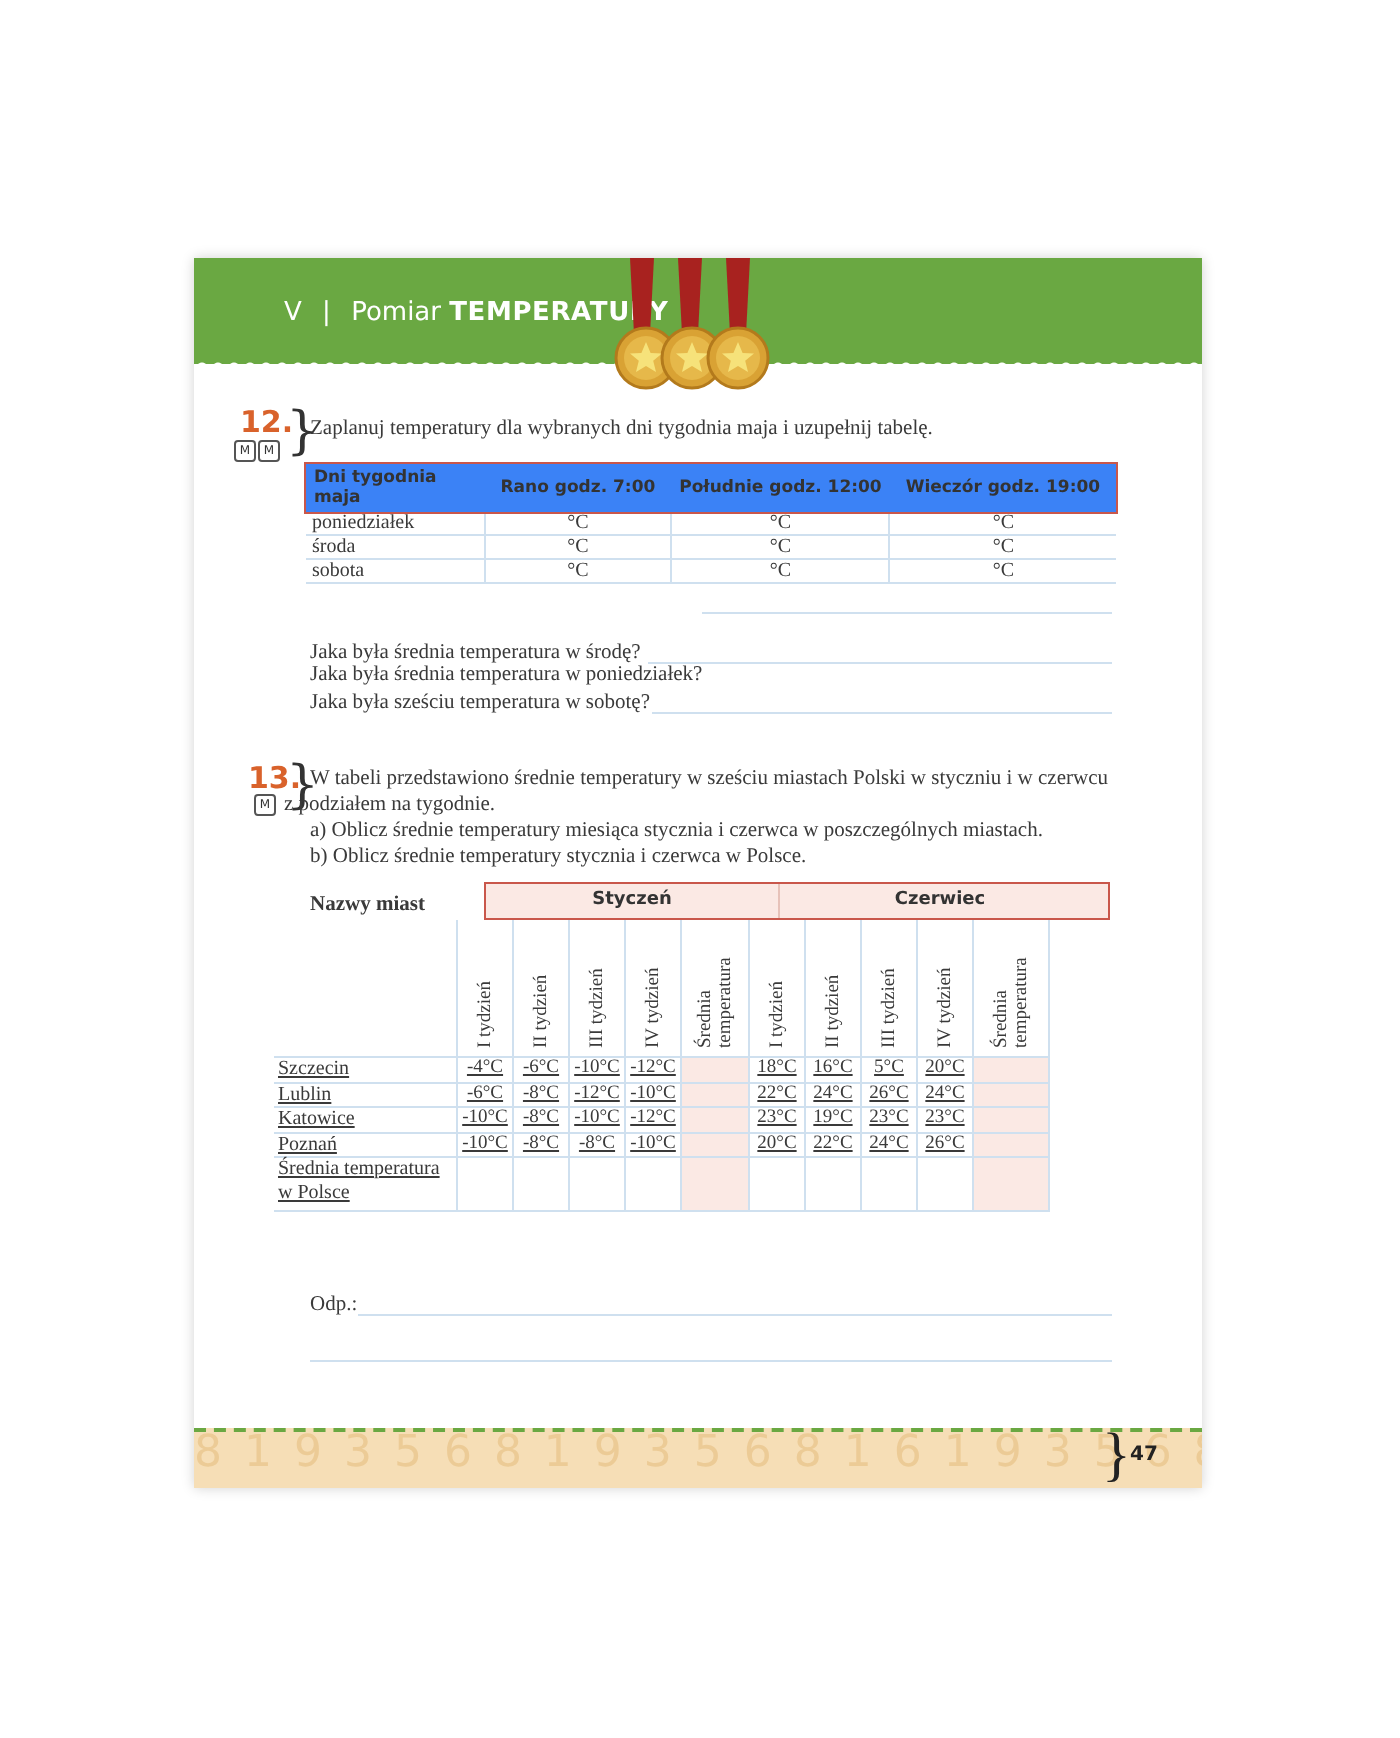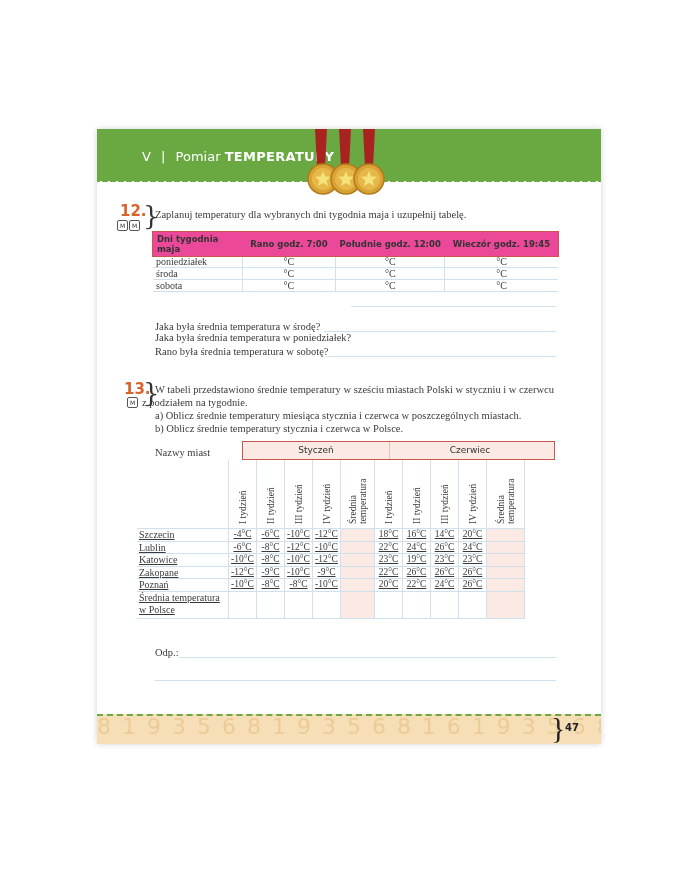--- a/index.html
+++ b/index.html
@@ -17,42 +17,42 @@
   .medals { position:absolute; left:210px; top:0; width:80px; height:68px; }
 
   .task-num { position:absolute; font-family:"DejaVu Sans", sans-serif; font-weight:bold; color:#d9622b; font-size:15px; }
   .task-badges { position:absolute; display:flex; gap:1px; }
   .badge { width:9px; height:9px; border:1px solid #555; border-radius:2px; font-size:6px; line-height:9px; text-align:center; font-family:"DejaVu Sans", sans-serif; color:#333; }
   .brace { position:absolute; font-size:26px; color:#333; font-family:"DejaVu Serif", serif; line-height:1; }
   .text { position:absolute; font-size:10.5px; color:#3a3a3a; line-height:13.5px; }
 
   table { border-collapse:collapse; position:absolute; }
   .t1 { left:56px; top:103px; width:405px; font-size:10px; }
-  .t1 th { font-family:"DejaVu Sans", sans-serif; font-size:8.5px; font-weight:bold; color:#333; background:#ec4899;
+  .t1 th { font-family:"DejaVu Sans", sans-serif; font-size:8.5px; font-weight:bold; color:#333; background:#3b82f6;
            padding:2px 4px; text-align:center; height:12px; }
   .t1 thead tr { outline:1.5px solid #c9574b; }
   .t1 th:first-child { text-align:left; }
   .t1 td { border-bottom:1px solid #cfe0ef; border-right:1px solid #cfe0ef; padding:0 3px; height:11px; line-height:11px; }
   .t1 td:last-child { border-right:none; }
   .t1 td.u { text-align:center; }
 
   .line { position:absolute; height:0; border-bottom:1px solid #cfe0ef; }
 
   .t2 { left:40px; top:311px; font-size:10px;text-decoration:underline; }
   .t2 td, .t2 th { padding:0; }
   .t2 .city { width:89px; text-align:left; padding-left:2px; height:11.5px; line-height:11.5px; border-bottom:1px solid #cfe0ef; }
   .t2 .v { width:27px; text-align:center; border-right:1px solid #cfe0ef; border-bottom:1px solid #cfe0ef; height:11.5px; line-height:11.5px; font-size:9.5px; }
   .t2 .avg { width:33px; background:#fbe9e4; border-right:1px solid #cfe0ef; border-bottom:1px solid #cfe0ef; }
   .t2 .rot { height:68px; border-right:1px solid #cfe0ef; border-bottom:1px solid #cfe0ef; position:relative; }
   .t2 .rot span { position:absolute; left:50%; bottom:4px; transform-origin:left bottom; transform:rotate(-90deg) translate(0, 50%);
                   white-space:nowrap; font-size:9.5px; line-height:10px; display:block; }
   .t2 .rot.avgh span { white-space:normal; width:60px; text-align:left; }
   .t2 .rot.avgh { background:#fff; }
   .monthbox { position:absolute; border:1.5px solid #c9574b; background:#fbe9e4; }
-  .monthlabel { position:absolute; font-family:"DejaVu Sans", sans-serif; font-weight:normal; font-size:9px; color:#333; text-align:center; }
+  .monthlabel { position:absolute; font-family:"DejaVu Sans", sans-serif; font-weight:bold; font-size:9px; color:#333; text-align:center; }
 
   .footer { position:absolute; left:0; top:585px; width:504px; height:30px; background:#f6deb6; overflow:hidden; }
   .footer-dash { position:absolute; left:0; top:585px; width:504px; border-top:2px dashed #6aa842; }
   .footer-digits { position:absolute; left:0; top:0; font-family:"DejaVu Sans", sans-serif; font-size:22px; color:#eccb96; letter-spacing:2px; white-space:nowrap; }
   .page-brace { position:absolute; left:454px; top:584px; font-size:30px; color:#222; line-height:1; }
   .page-num { position:absolute; left:468px; top:593px; font-family:"DejaVu Sans", sans-serif; font-weight:bold; font-size:10px; color:#222; }
 </style>
 </head>
 <body>
 
@@ -94,21 +94,21 @@
   </div>
   <div class="brace" style="left:46px; top:74px;">}</div>
   <div class="text" style="left:58px; top:79px;">Zaplanuj temperatury dla wybranych dni tygodnia maja i uzupełnij tabelę.</div>
 
   <table class="t1">
     <thead>
       <tr>
         <th style="width:86px">Dni tygodnia maja</th>
         <th style="width:94px">Rano godz. 7:00</th>
         <th style="width:110px">Południe godz. 12:00</th>
-        <th style="width:115px">Wieczór godz. 19:45</th>
+        <th style="width:115px">Wieczór godz. 19:00</th>
       </tr>
     </thead>
     <tbody>
       <tr>
         <td>poniedziałek</td>
         <td class="u">°C</td>
         <td class="u">°C</td>
         <td class="u">°C</td>
       </tr>
       <tr>
@@ -123,34 +123,34 @@
         <td class="u">°C</td>
         <td class="u">°C</td>
       </tr>
     </tbody>
   </table>
 
   <div class="text" style="left:58px; top:166px;margin-top:36px;">Jaka była średnia temperatura w poniedziałek?</div>
   <div class="line" style="left:254px; top:177px; width:205px;"></div>
   <div class="text" style="left:58px; top:191px;">Jaka była średnia temperatura w środę?</div>
   <div class="line" style="left:227px; top:202px; width:232px;"></div>
-  <div class="text" style="left:58px; top:216px;">Rano była średnia temperatura w sobotę?</div>
+  <div class="text" style="left:58px; top:216px;">Jaka była sześciu temperatura w sobotę?</div>
   <div class="line" style="left:229px; top:227px; width:230px;"></div>
 
   <div class="task-num" style="left:27px; top:251px;">13.</div>
   <div class="task-badges" style="left:30px; top:268px;">
     <div class="badge">M</div>
   </div>
   <div class="brace" style="left:46px; top:251px;">}</div>
   <div class="text" style="left:58px; top:254px;">W tabeli przedstawiono średnie temperatury w sześciu miastach Polski w styczniu i w czerwcu</div>
   <div class="text" style="left:45px; top:267px;">z podziałem na tygodnie.</div>
   <div class="text" style="left:58px; top:293px;">b) Oblicz średnie temperatury stycznia i czerwca w Polsce.</div>
   <div class="text" style="left:58px; top:280px;">a) Oblicz średnie temperatury miesiąca stycznia i czerwca w poszczególnych miastach.</div>
 
-  <div class="text" style="left:58px; top:317px; font-weight:normal;">Nazwy miast</div>
+  <div class="text" style="left:58px; top:317px; font-weight:bold;">Nazwy miast</div>
   <div class="monthbox" style="left:145px; top:312px; width:311px; height:17px;"></div>
   <div class="monthlabel" style="left:145px; top:316px; width:148px;">Styczeń</div>
   <div class="monthlabel" style="left:293px; top:316px; width:160px;">Czerwiec</div>
   <div style="position:absolute; left:292px; top:313px; height:17px; border-left:1px solid #e7c2b9;"></div>
 
   <table class="t2" style="top:331px;">
     <tbody>
         <tr>
       <td class="city" style="border-bottom:1px solid #cfe0ef; height:68px;"></td>
       <td class="rot" style="width:27px; border-left:1px solid #cfe0ef;">
@@ -187,21 +187,21 @@
 
     <tr>
       <td class="city">Szczecin</td>
       <td class="v" style="border-left:1px solid #cfe0ef;">-4°C</td>
       <td class="v">-6°C</td>
       <td class="v">-10°C</td>
       <td class="v">-12°C</td>
       <td class="avg"></td>
       <td class="v">18°C</td>
       <td class="v">16°C</td>
-      <td class="v">14°C</td>
+      <td class="v">5°C</td>
       <td class="v">20°C</td>
       <td class="avg"></td>
     </tr>
     <tr>
       <td class="city">Lublin</td>
       <td class="v" style="border-left:1px solid #cfe0ef;">-6°C</td>
       <td class="v">-8°C</td>
       <td class="v">-12°C</td>
       <td class="v">-10°C</td>
       <td class="avg"></td>
@@ -215,33 +215,20 @@
       <td class="city">Katowice</td>
       <td class="v" style="border-left:1px solid #cfe0ef;">-10°C</td>
       <td class="v">-8°C</td>
       <td class="v">-10°C</td>
       <td class="v">-12°C</td>
       <td class="avg"></td>
       <td class="v">23°C</td>
       <td class="v">19°C</td>
       <td class="v">23°C</td>
       <td class="v">23°C</td>
-      <td class="avg"></td>
-    </tr>
-    <tr>
-      <td class="city">Zakopane</td>
-      <td class="v" style="border-left:1px solid #cfe0ef;">-12°C</td>
-      <td class="v">-9°C</td>
-      <td class="v">-10°C</td>
-      <td class="v">-9°C</td>
-      <td class="avg"></td>
-      <td class="v">22°C</td>
-      <td class="v">26°C</td>
-      <td class="v">26°C</td>
-      <td class="v">26°C</td>
       <td class="avg"></td>
     </tr>
     <tr>
       <td class="city">Poznań</td>
       <td class="v" style="border-left:1px solid #cfe0ef;">-10°C</td>
       <td class="v">-8°C</td>
       <td class="v">-8°C</td>
       <td class="v">-10°C</td>
       <td class="avg"></td>
       <td class="v">20°C</td>

